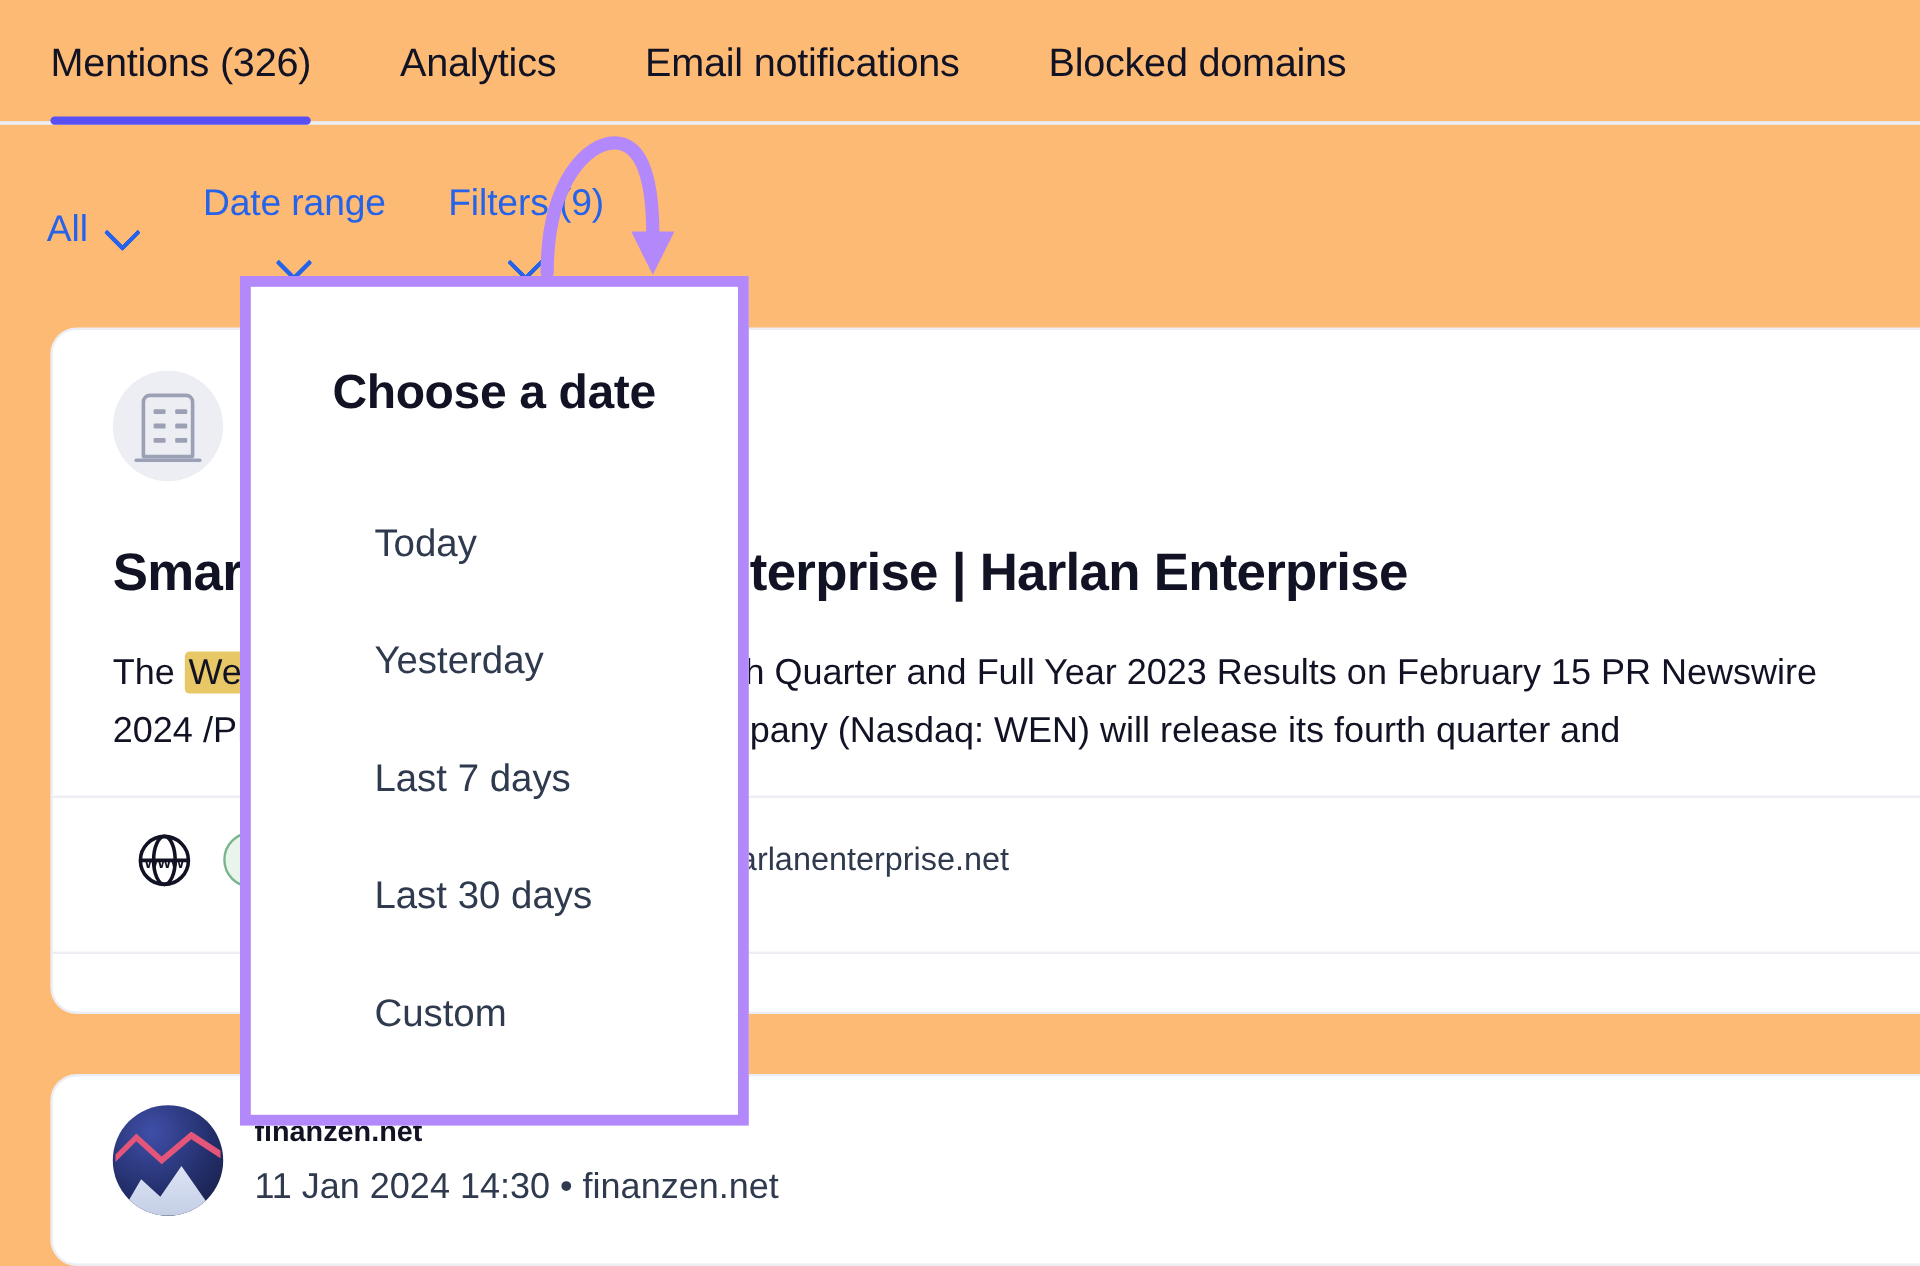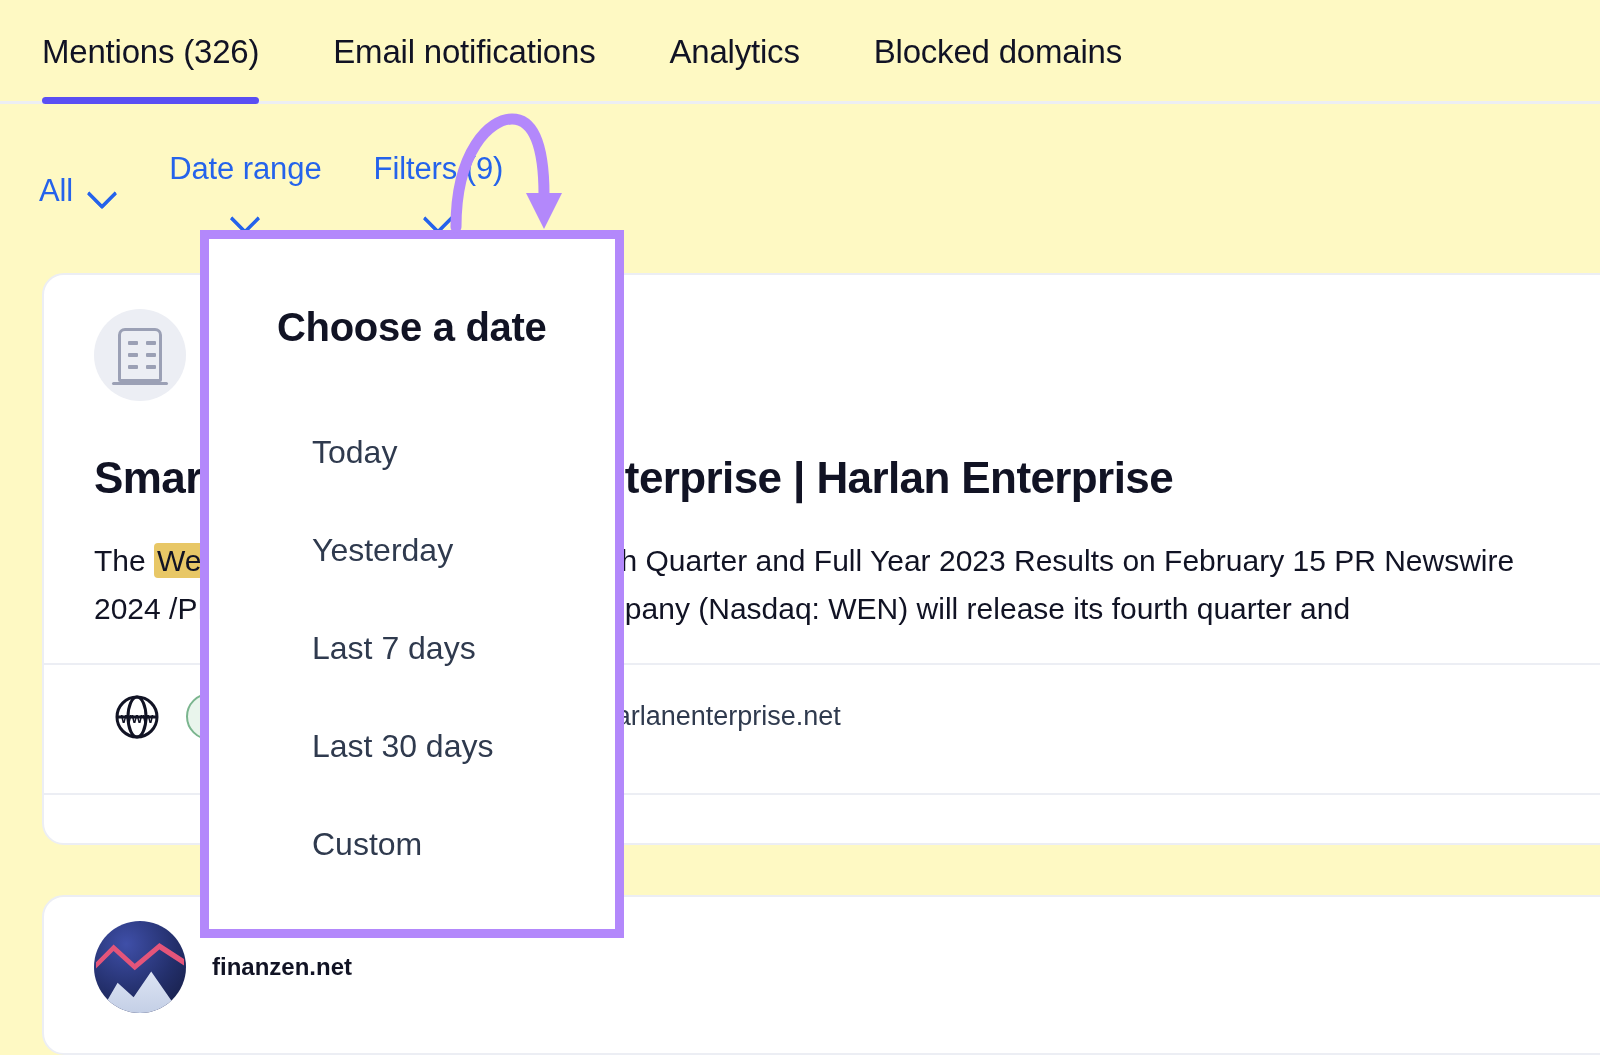--- a/index.html
+++ b/index.html
@@ -9,21 +9,21 @@
     height: 1055px;
     background: #ffffff;
     font-family: "Liberation Sans", sans-serif;
     overflow: hidden;
   }
 
   #app {
     position: relative;
     width: 1600px;
     height: 1055px;
-    background: #fef9c3;
+    background: #fdba74;
   }
 
   
   .tabbar {
     position: absolute;
     left: 0; top: 0;
     width: 1600px;
     height: 104px;
     display: flex;
     align-items: flex-start;
@@ -331,24 +331,24 @@
 <body>
 
 <div id="app">
 
   <div class="tabbar">
     <div class="tabbar-rule"></div>
     <div class="tab active">
       <span>Mentions (326)</span>
     </div>
     <div class="tab">
+      <span>Analytics</span>
+    </div>
+    <div class="tab">
       <span>Email notifications</span>
-    </div>
-    <div class="tab">
-      <span>Analytics</span>
     </div>
     <div class="tab">
       <span>Blocked domains</span>
     </div>
   </div>
 
   <div class="filterbar">
     <div class="filter-item">
       <span>All</span>
       <span class="chev"></span>
@@ -410,20 +410,21 @@
     </div>
 
     <div class="card card-2">
       <div class="card2-inner">
         <div class="avatar-fz">
           <span class="mtn"></span>
           <span class="line"></span>
         </div>
         <div>
           <div class="fz-name">finanzen.net</div>
+          <div class="fz-meta">11 Jan 2024 14:30 • finanzen.net</div>
         </div>
       </div>
     </div>
 
   </div>
 
   <div class="anno-arrow">
     <svg width="130" height="135" viewBox="0 0 130 135" aria-hidden="true">
       <path d="M 16 124 C 16 48, 50 16, 72 16 C 94 16, 104 44, 104 92" fill="none" stroke="#b388fb" stroke-width="11" stroke-linecap="round"></path>
       <polygon points="104,126 86,90 122,90" fill="#b388fb"></polygon>

